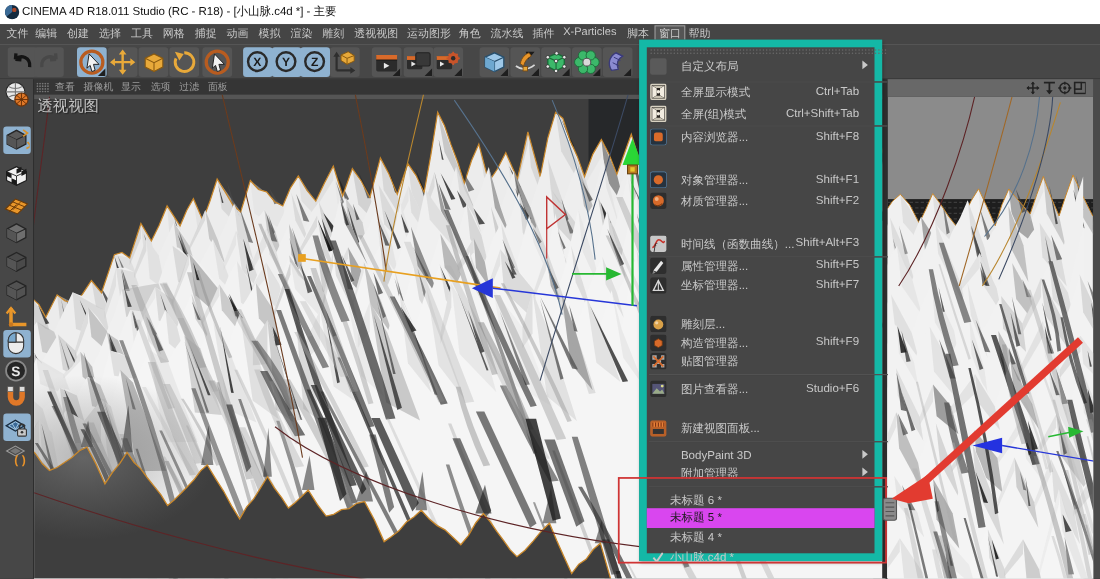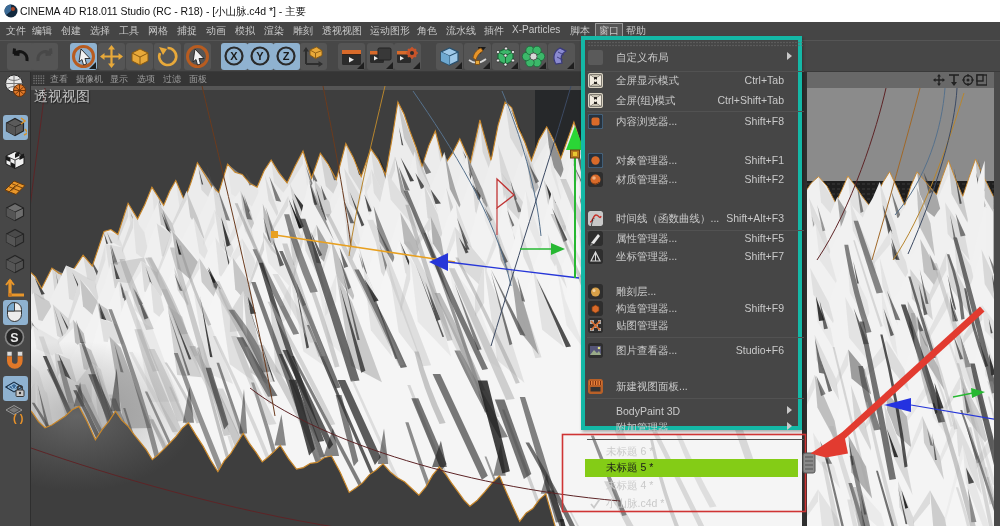--- a/index.html
+++ b/index.html
@@ -17,27 +17,27 @@
 .sic{position:absolute;left:3px;width:25px;height:25px;border-radius:3px}
 .sic.hl{background:#8fb2d0}
 #vph{left:31px;top:72px;width:774px;height:14px;background:#353535;color:#9b9b9b;font-size:9px}
 #vph span{position:absolute;top:1px}
 #vpmain{left:31px;top:86px;width:774px;height:440px;background:#3e3e3e}
 #vplabel{left:34px;top:88px;color:#c0c0c0;font-size:14px;text-shadow:1px 1px 1px #222}
 #rsplit{left:802px;top:72px;width:5px;height:454px;background:#2e2e2e}
 #rph{left:807px;top:72px;width:187px;height:16px;background:#686868}
 #rvp{left:807px;top:88px;width:187px;height:438px}
 #redge{left:994px;top:72px;width:6px;height:454px;background:#4a4a4a}
-#dropdown{left:581px;top:36px;width:221px;height:394px;background:#464646;border:4px solid #14b8a6;box-shadow:1px 2px 3px rgba(0,0,0,.3)}
+#dropdown{left:581px;top:36px;width:221px;height:474px;background:#464646;border:7px solid #14b8a6;box-shadow:1px 2px 3px rgba(0,0,0,.3)}
 .mi{position:absolute;left:0;width:100%;height:18px;color:#c9c9c9;font-size:10.5px}
 .mi .lab{position:absolute;left:31px;top:2px;white-space:nowrap}
 .mi .lab.doc{left:21px}
 .mi .sc{position:absolute;right:14px;top:2px}
 .mi .arr{position:absolute;right:6px;top:3px;width:0;height:0;border-left:5px solid #c9c9c9;border-top:4px solid transparent;border-bottom:4px solid transparent}
-.mi.hl2{background:#84cc16;color:#1a1a1a}
+.mi.hl2{background:#d946ef;color:#1a1a1a}
 .micon{position:absolute;left:3px;top:1px;width:15px;height:15px;border-radius:2px}
 .msep{position:absolute;left:2px;width:217px;height:1px;background:#383838;border-bottom:1px solid #525252}
 #annot{left:0;top:0;width:1000px;height:526px;pointer-events:none}
 </style></head><body>
 <div id="app">
 
 <div id="titlebar" class="abs">
  <svg class="abs" style="left:4px;top:4px" width="14" height="14">
         <circle cx="7" cy="7" r="6.5" fill="#12293e"></circle>
         <path d="M7,0.5 A6.5,6.5 0 0,0 2,11 L7,7 Z" fill="#3a6a96"></path>

